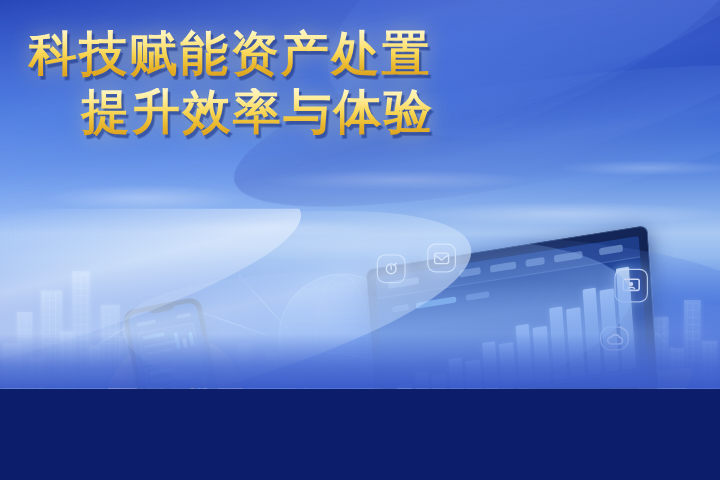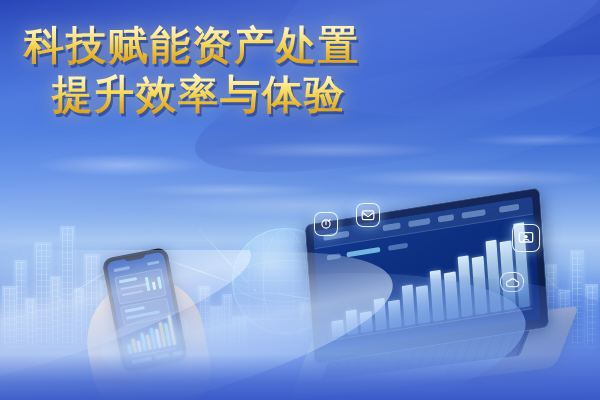--- a/index.html
+++ b/index.html
@@ -1,21 +1,21 @@
 <!DOCTYPE html>
 <html><head>
 <meta charset="utf-8">
 <title>科技赋能资产处置 提升效率与体验</title>
 <style>
   html,body{margin:0;padding:0;background:#0b1d6b;}
   body{font-family:"Liberation Sans","DejaVu Sans",sans-serif;}
 
   #poster{
     position:relative;
-    width:600px;height:400px;
+    width:600px;height:324px;
     overflow:hidden;
     background:#1c3bb4;
   }
 
   
   .layer{position:absolute;inset:0;}
 
   .sky{
     background:
       linear-gradient(180deg,
@@ -242,21 +242,21 @@
       #ffe徒 0%,
       #ffe98f 22%,
       #f6d34f 48%,
       #e8b62e 70%,
       #d79c1c 100%);
     background:linear-gradient(180deg,#fff7cd 0%,#ffeb95 24%,#f7d450 50%,#e9b72e 72%,#d79a1a 100%);
     -webkit-background-clip:text;background-clip:text;
     color:transparent;-webkit-text-fill-color:transparent;
     filter:drop-shadow(2px 3px 0 rgba(22,45,130,.55)) drop-shadow(0 0 9px rgba(255,228,130,.35));
   }
-  .tline.two{padding-left:52px;margin-top:6px;}
+  .tline.two{padding-left:33px;margin-top:6px;margin-left:35px;}
 </style>
 </head>
 <body>
 
 <div id="poster">
 
   <div class="layer sky"></div>
   <div class="layer clouds"></div>
 
   <div class="layer ribbons-top">

